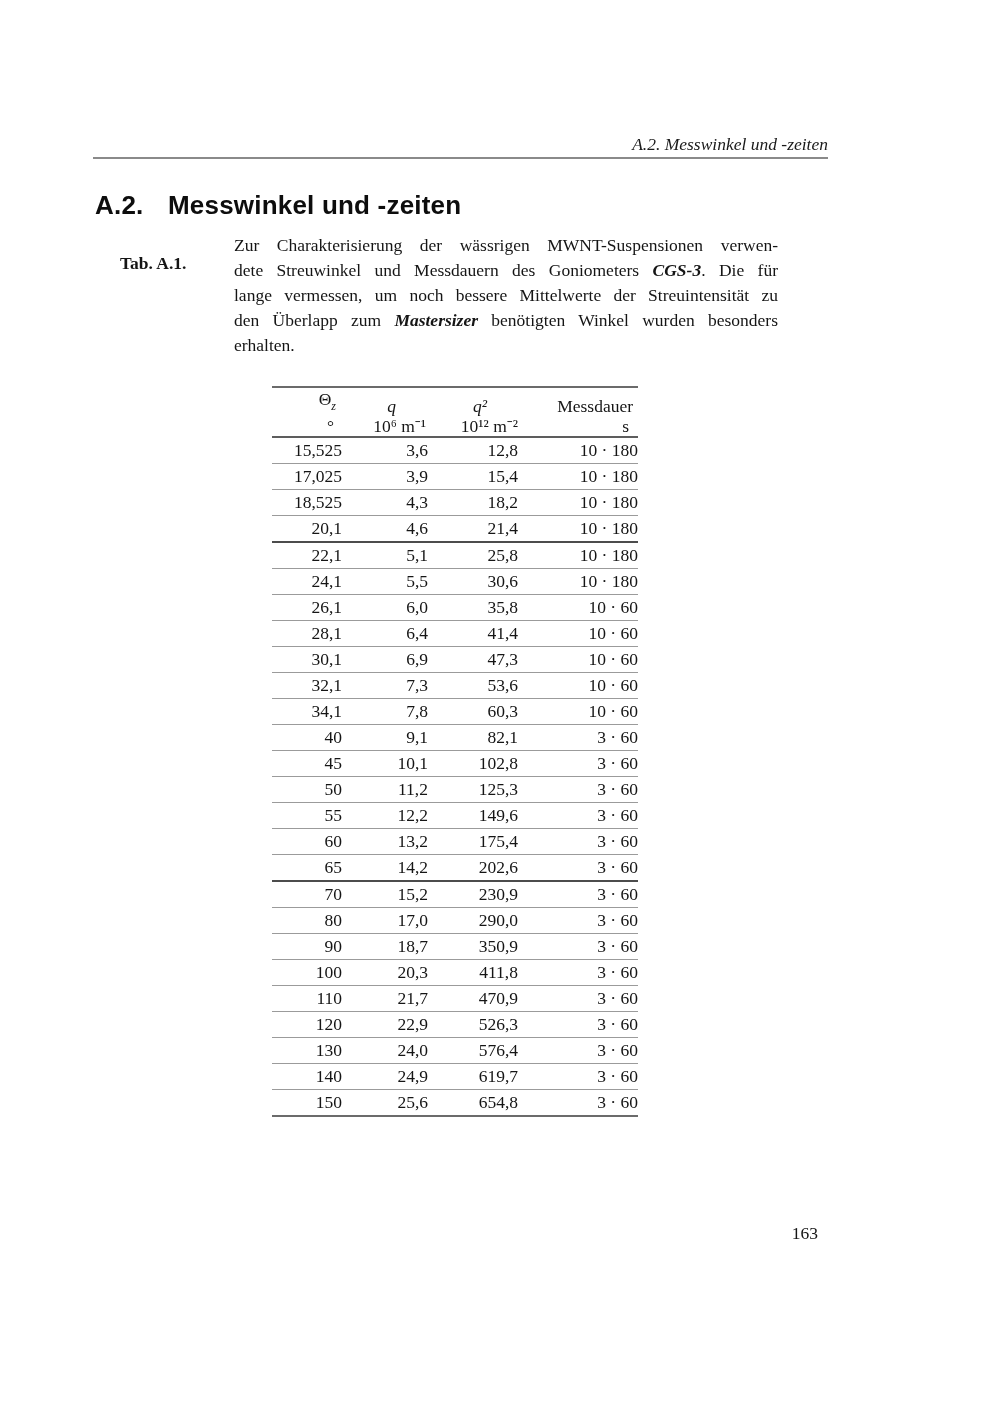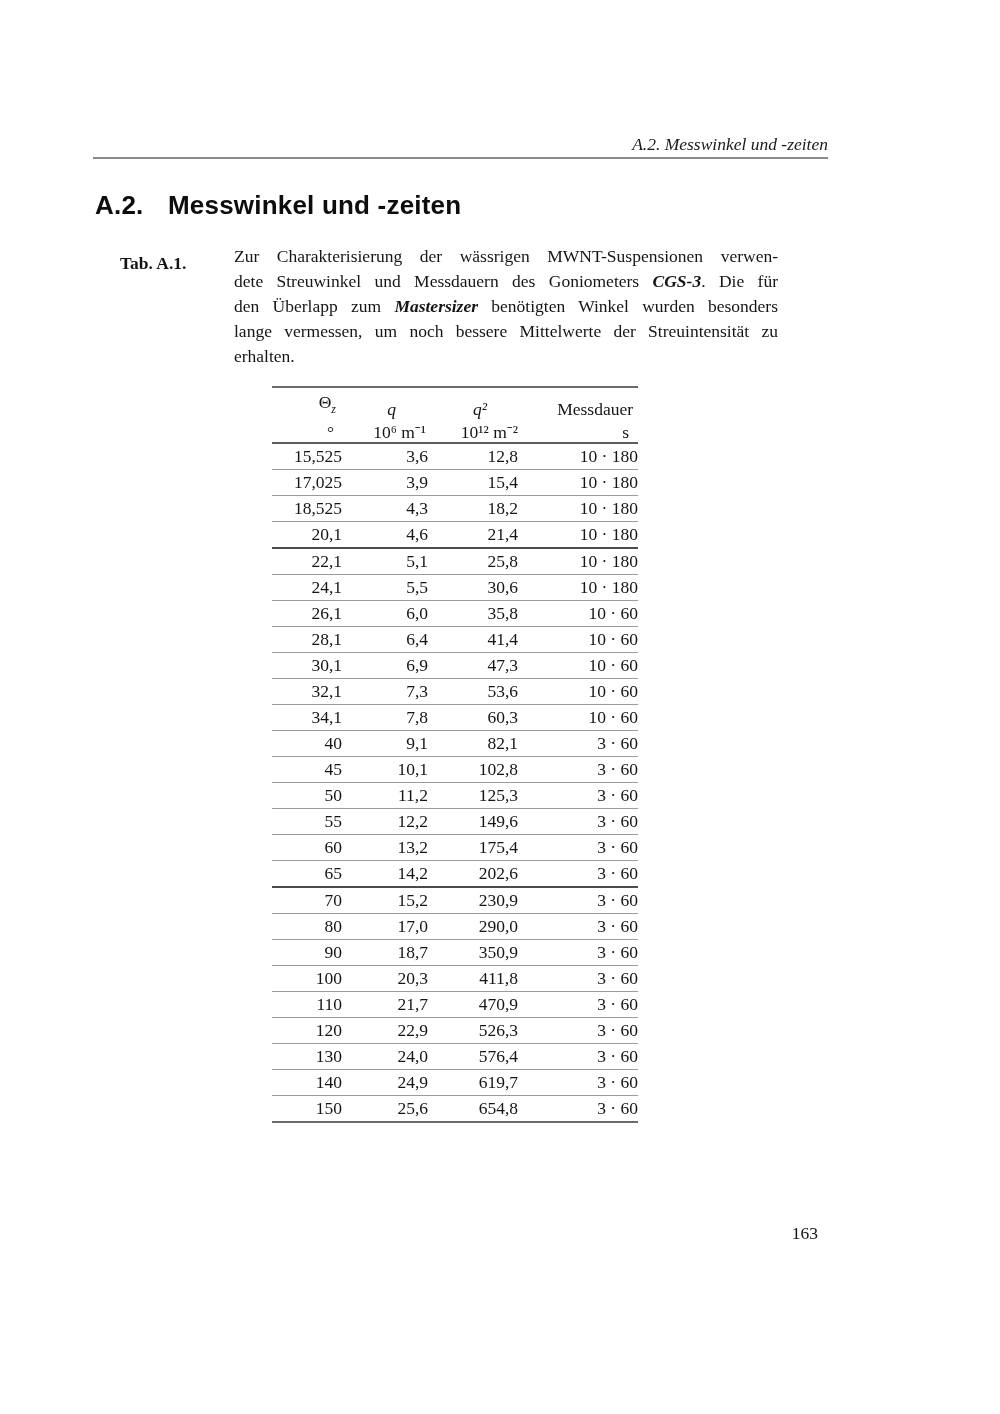--- a/index.html
+++ b/index.html
@@ -36,21 +36,21 @@
   .section-heading .sec-num { display: inline-block; min-width: 73px; }
   
   .caption-label {
     position: absolute; top: 251px; left: 120px;
     font-weight: bold;
     font-size: 17.5px;
     line-height: 25px;
     white-space: nowrap;
   }
   .caption-text {
-    position: absolute; top: 244px; left: 234px; width: 544px;
+    position: absolute; top: 233px; left: 234px; width: 544px;
     font-size: 17.5px;
     line-height: 25px;
   }
   .caption-line { text-align: justify; text-align-last: justify; }
   .caption-line.last { text-align-last: left; }
   .it { font-style: italic; font-weight: bold; }
   
   table.meas {
     position: absolute; top: 386px; left: 272px;
     width: 366px;
@@ -63,21 +63,21 @@
   table.meas th, table.meas td {
     font-weight: normal;
     padding: 0;
     white-space: nowrap;
     text-align: right;
   }
   col.c1 { width: 70px; }
   col.c2 { width: 86px; }
   col.c3 { width: 90px; }
   col.c4 { width: 120px; }
-  .symbol-row th { height: 26px; vertical-align: bottom; line-height: 28px; }
+  .symbol-row th { height: 26px; vertical-align: bottom; line-height: 22px; }
   .unit-row th   { height: 19px; vertical-align: bottom; line-height: 19px; padding-bottom: 2px; border-bottom: 2px solid #5d5d5d; }
   
   td.c1 { padding-right: 2px; }
   td.c2 { padding-right: 19px; }
   td.c3 { padding-right: 14px; }
   td.c4 { padding-right: 7px; }
   .symbol-row th.c1 { padding-right: 6px; }
   .symbol-row th.c2 { padding-right: 32px; }
   .symbol-row th.c3 { padding-right: 31px; }
   .symbol-row th.c4 { padding-right: 5px; }
@@ -103,22 +103,22 @@
 
 <div class="running-header">A.2. Messwinkel und -zeiten</div>
 <div class="header-rule"></div>
 
 <h1 class="section-heading"><span class="sec-num">A.2.</span><span>Messwinkel und -zeiten</span></h1>
 
 <div class="caption-label">Tab. A.1.</div>
 <div class="caption-text" id="caption-lines">
     <div class="caption-line"><span>Zur Charakterisierung der wässrigen MWNT-Suspensionen verwen-</span></div>
     <div class="caption-line"><span>dete Streuwinkel und Messdauern des Goniometers </span><span class="it">CGS-3</span><span>. Die für</span></div>
+    <div class="caption-line"><span>lange vermessen, um noch bessere Mittelwerte der Streuintensität zu</span></div>
     <div class="caption-line"><span>den Überlapp zum </span><span class="it">Mastersizer</span><span> benötigten Winkel wurden besonders</span></div>
-    <div class="caption-line"><span>lange vermessen, um noch bessere Mittelwerte der Streuintensität zu</span></div>
     <div class="caption-line last"><span>erhalten.</span></div>
   </div>
 
 <table class="meas">
   <colgroup>
     <col class="c1">
       <col class="c2">
       <col class="c3">
       <col class="c4">
   </colgroup>

